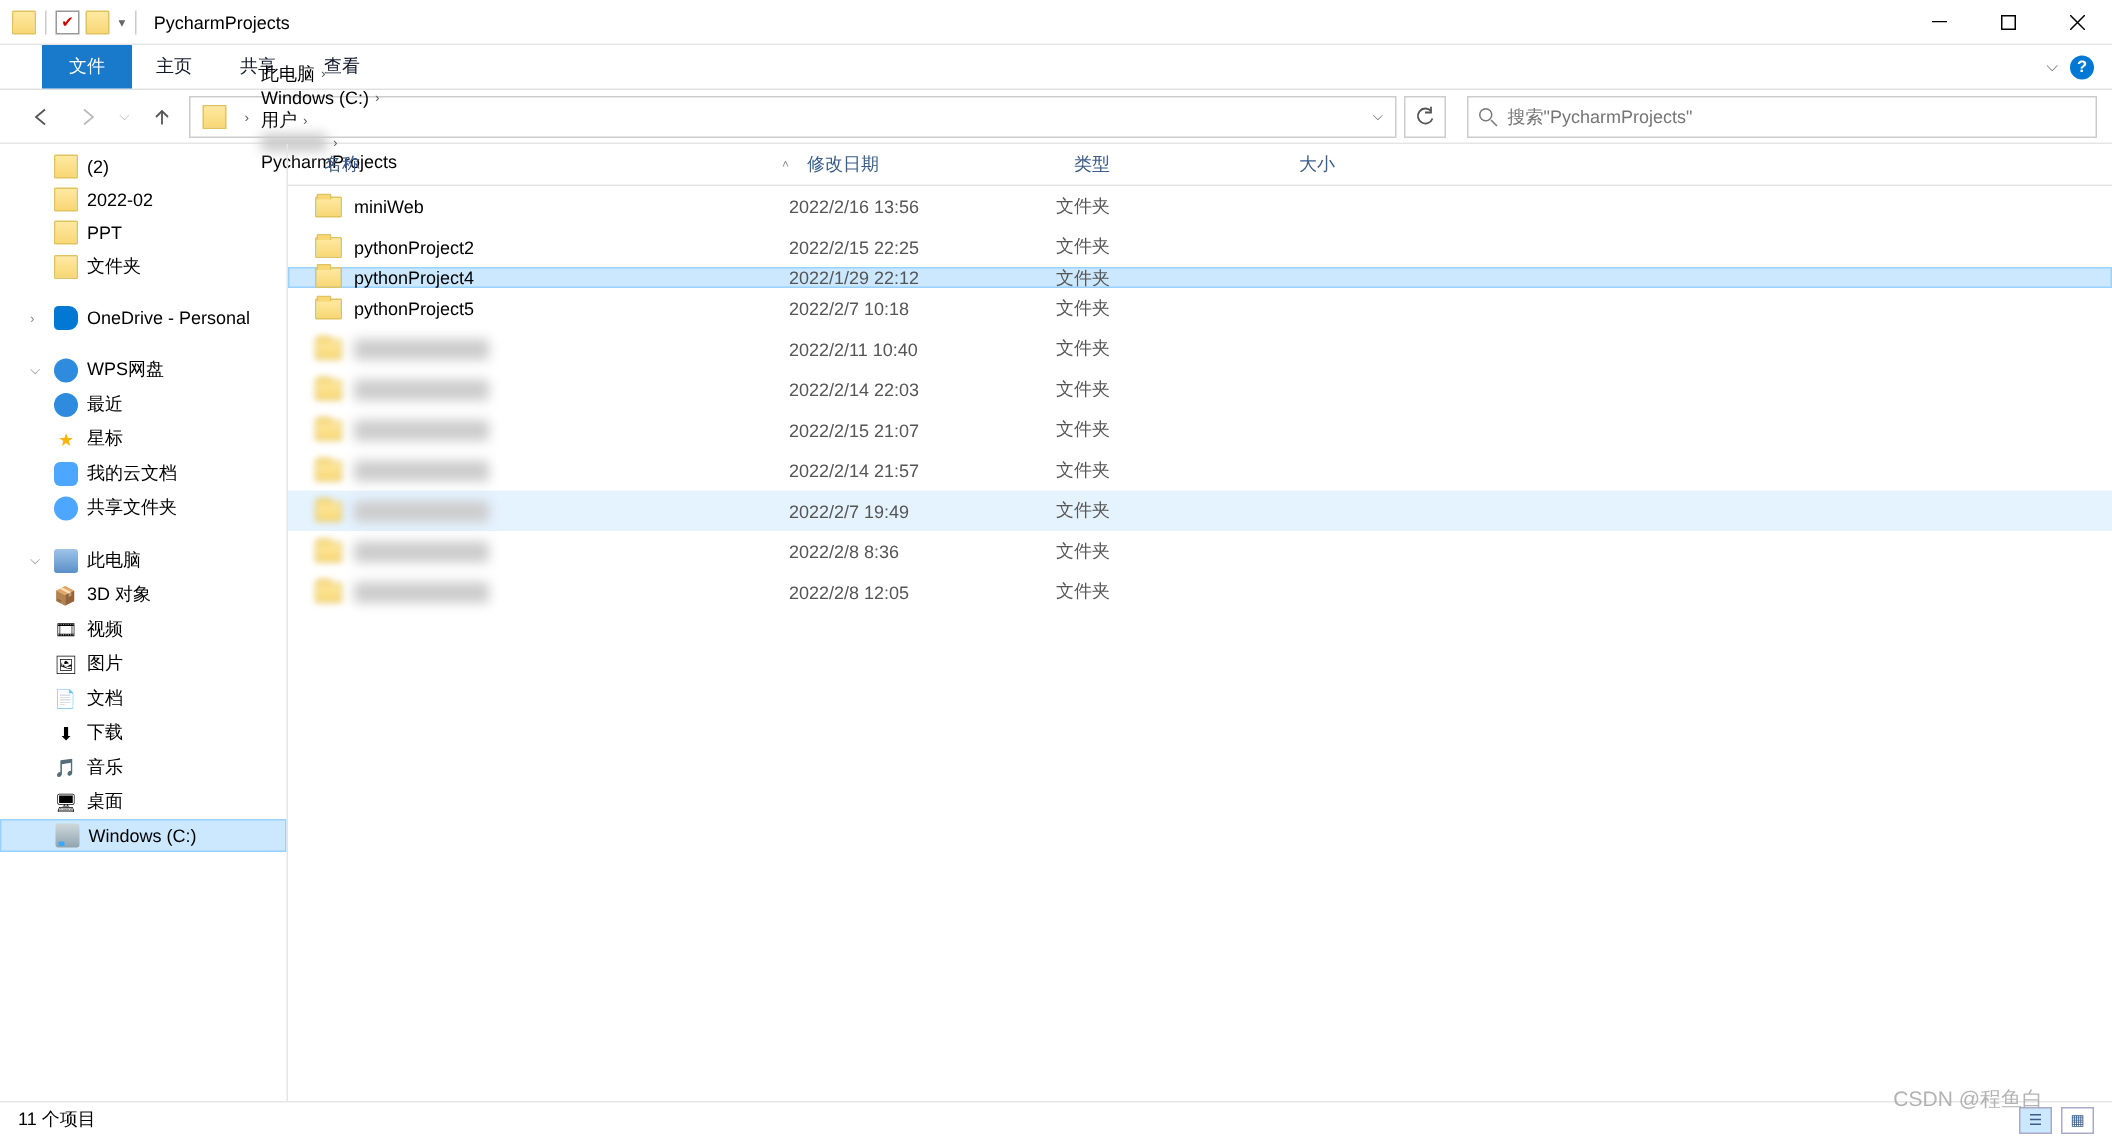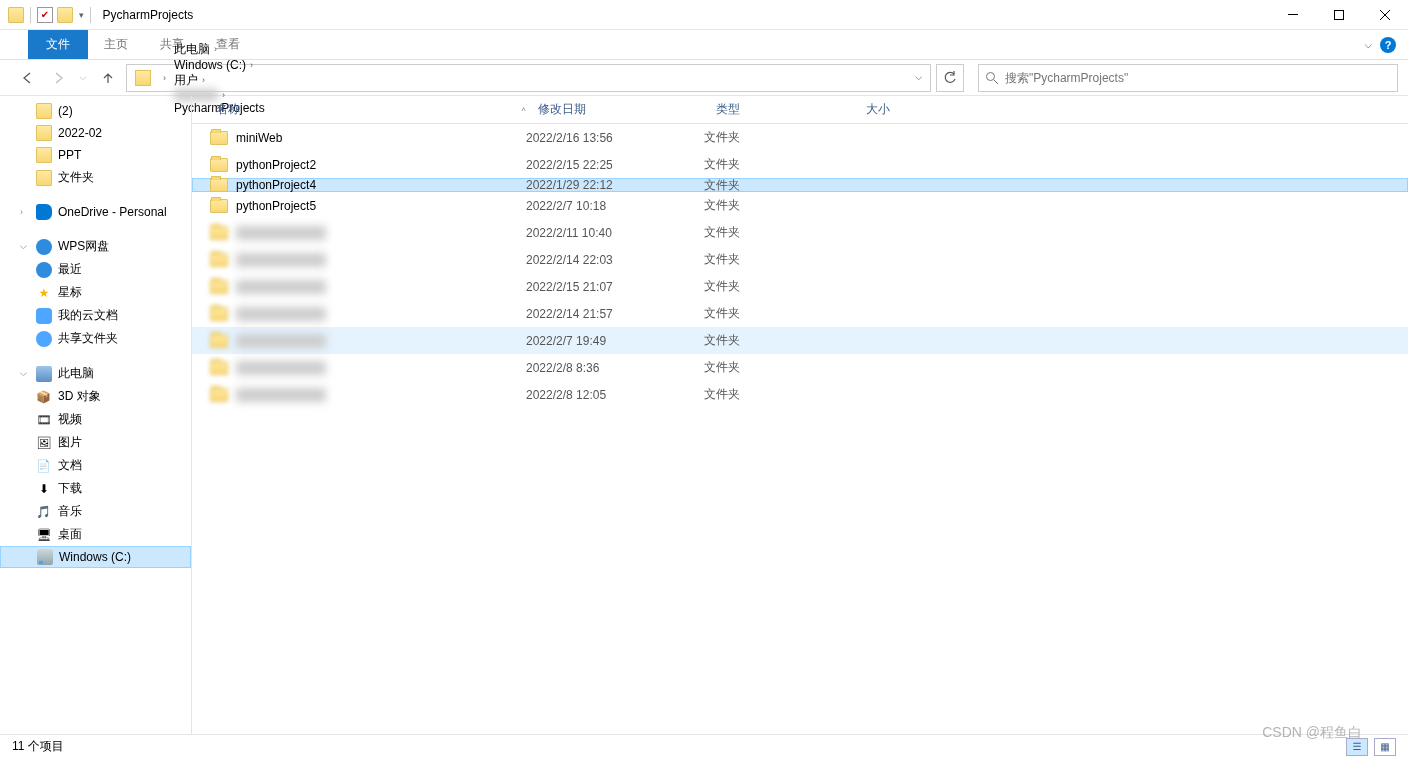--- a/index.html
+++ b/index.html
@@ -7,21 +7,21 @@
 
 .titlebar { height: 30px; display: flex; align-items: center; padding-left: 8px; background: #fff; border-bottom: 1px solid #e5e5e5; }
 .titlebar .qat { display: flex; align-items: center; gap: 2px; }
 .titlebar .qat .folder-ic { width: 16px; height: 16px; background: linear-gradient(#FFE9A2,#F8D775); border: 1px solid #E0C35E; border-radius: 1px; }
 .titlebar .sep { border-right: 1px solid #ccc; height: 16px; margin: 0 4px; }
 .titlebar .title { margin-left: 8px; font-size: 12px; color: #000; }
 .titlebar .win-controls { margin-left: auto; display: flex; }
 .titlebar .win-controls div { width: 46px; height: 30px; display: flex; align-items: center; justify-content: center; color: #000; font-family: "Segoe MDL2 Assets", sans-serif; }
 
 .ribbon-tabs { height: 30px; display: flex; align-items: stretch; background: #fff; border-bottom: 1px solid #e1e1e1; position: relative; }
-.ribbon-tabs .tab { padding: 0 16px; display: flex; align-items: center; color: #737373; cursor: default; }
+.ribbon-tabs .tab { padding: 0 16px; display: flex; align-items: center; color: #0f172a; cursor: default; }
 .ribbon-tabs .tab.file { background: #1979CA; color: #fff; padding: 0 18px; margin-left: 28px; }
 .ribbon-tabs .rib-right { margin-left: auto; display: flex; align-items: center; gap: 8px; padding-right: 12px; }
 .help-ic { width: 16px; height: 16px; border-radius: 50%; background: #0078d4; color: #fff; font-weight: bold; display: flex; align-items: center; justify-content: center; font-size: 11px; }
 
 .addrbar { height: 36px; display: flex; align-items: center; padding: 4px 10px 4px 16px; gap: 6px; border-bottom: 1px solid #e5e5e5; }
 .nav-btn { width: 24px; height: 24px; display: flex; align-items: center; justify-content: center; color: #555; }
 .nav-btn.disabled { color: #bbb; }
 .addr-box { flex: 1; border: 1px solid #ccc; height: 28px; display: flex; align-items: center; padding: 0 4px; position: relative; }
 .addr-box .folder-ic { width: 16px; height: 16px; background: linear-gradient(#FFE9A2,#F8D775); border: 1px solid #E0C35E; margin: 0 4px; }
 .crumb { display: flex; align-items: center; padding: 0 4px; color: #000; height: 100%; }

